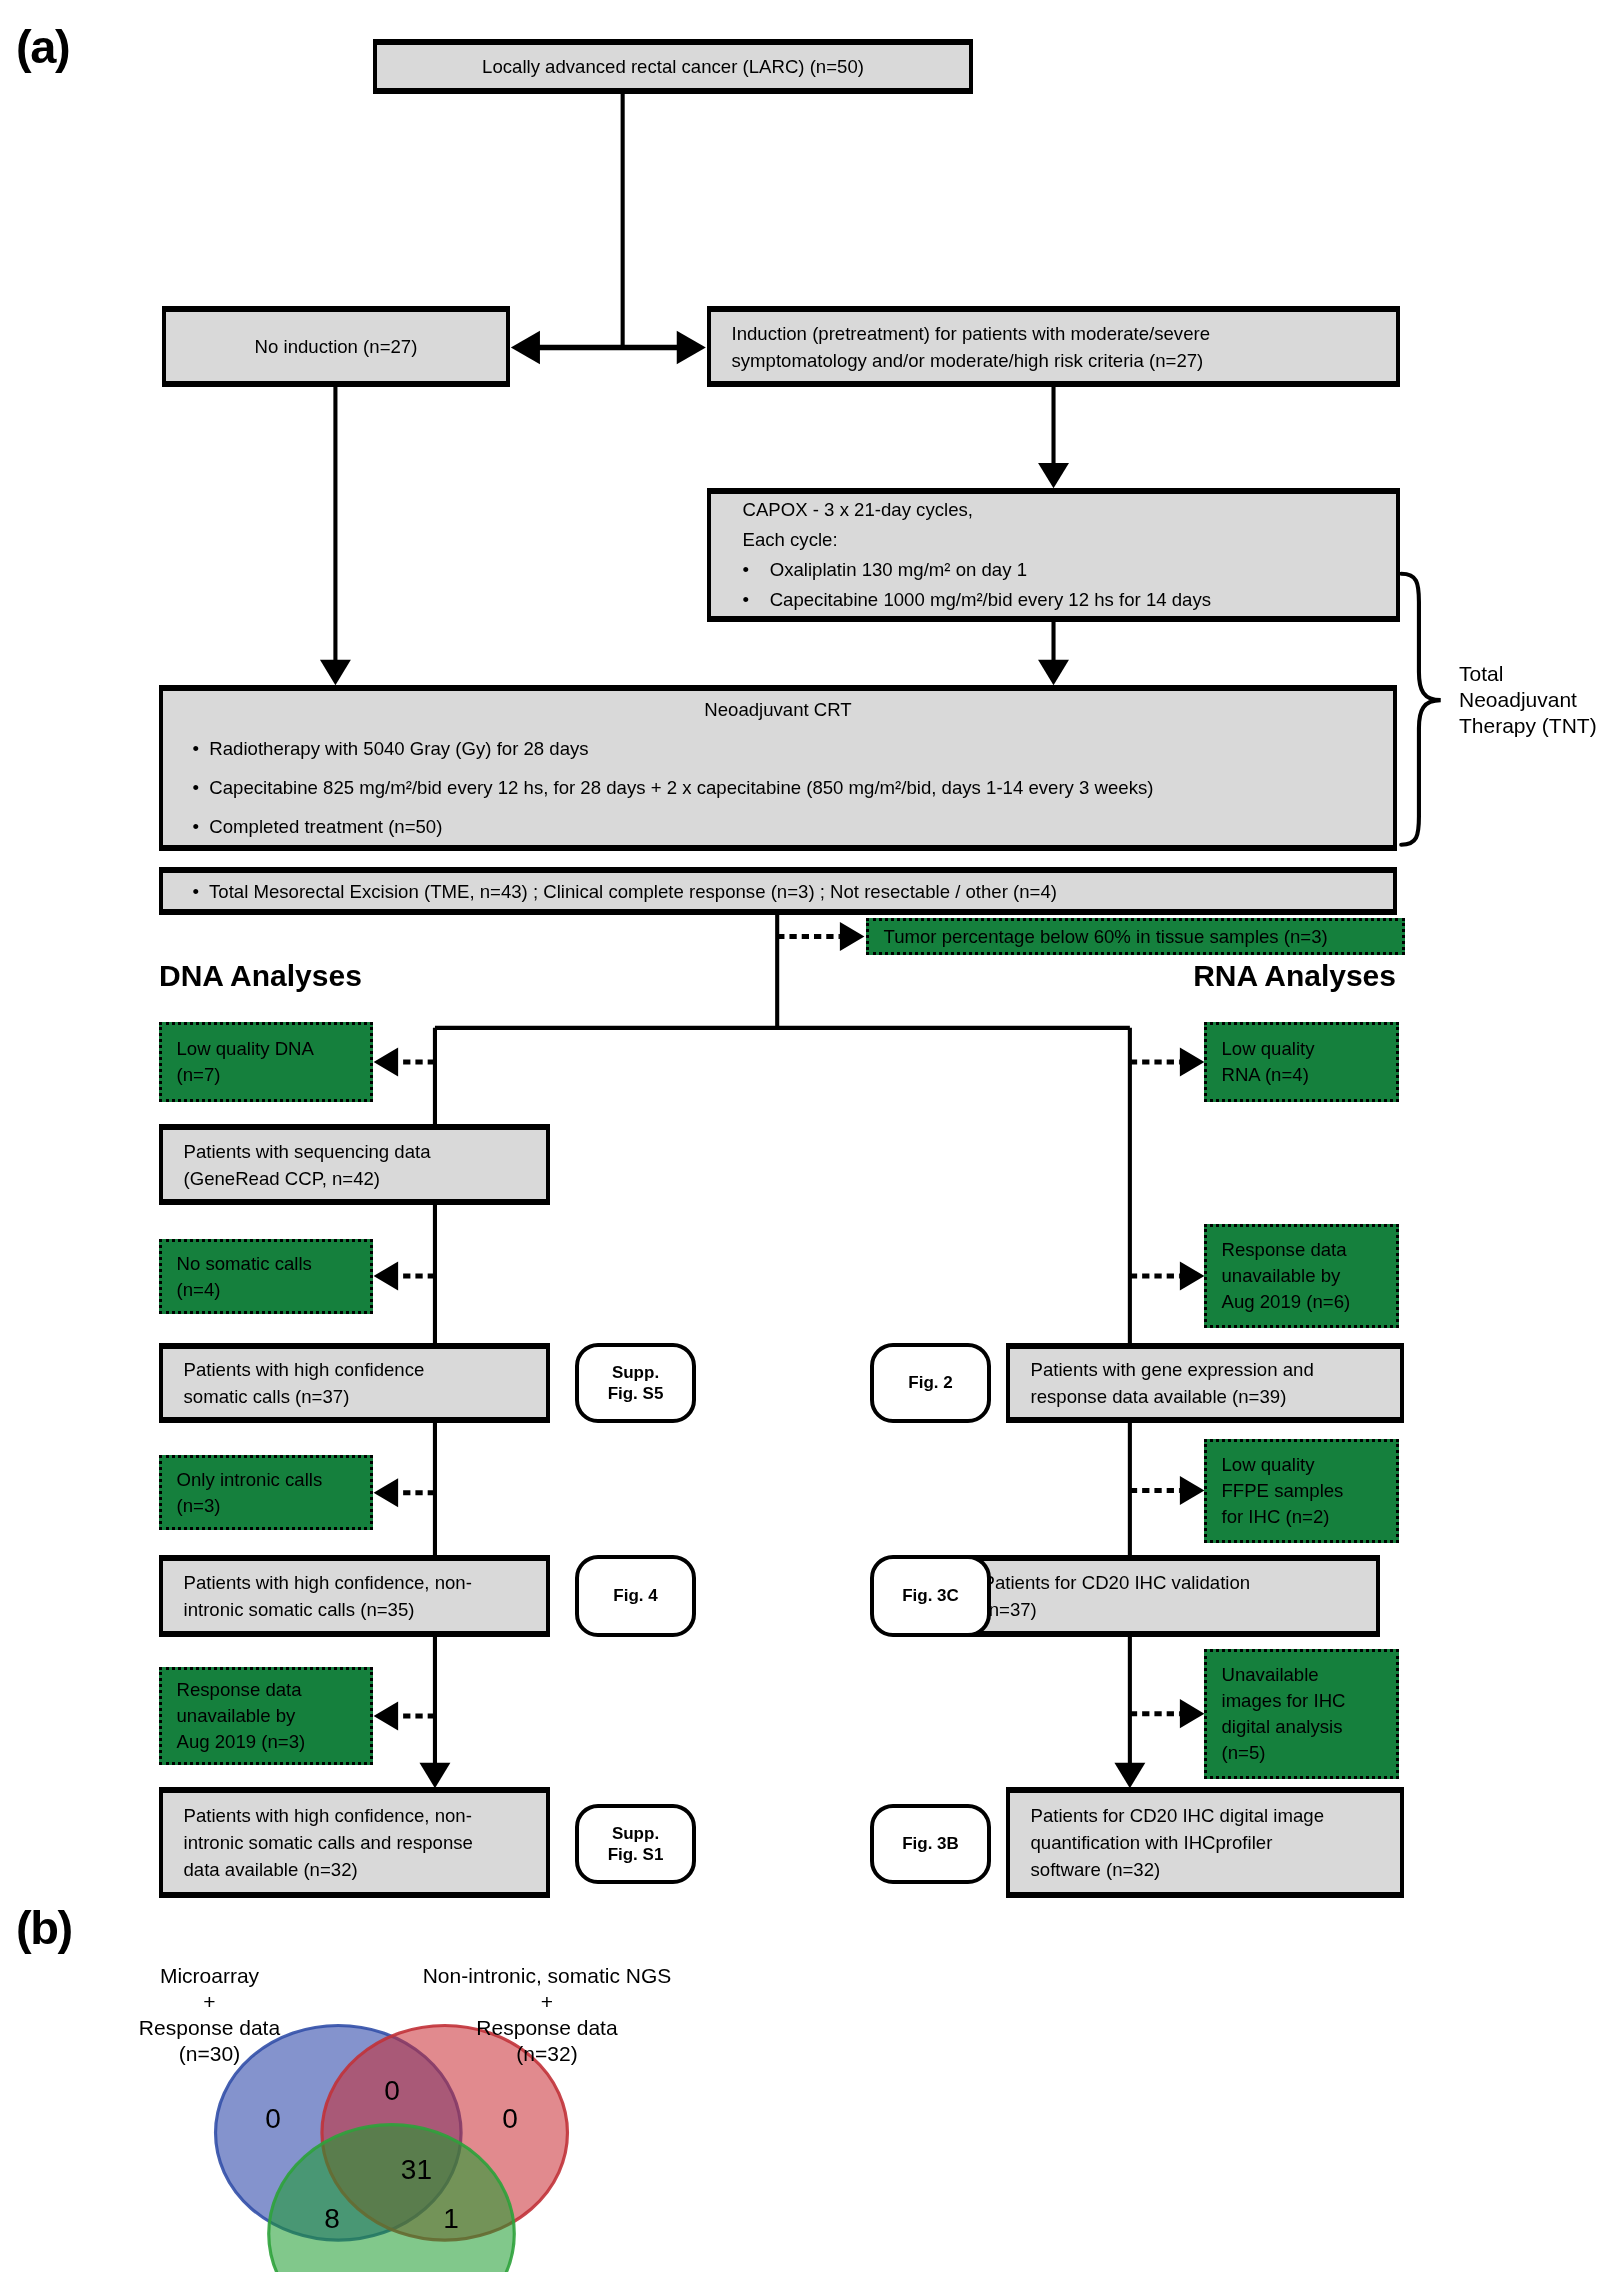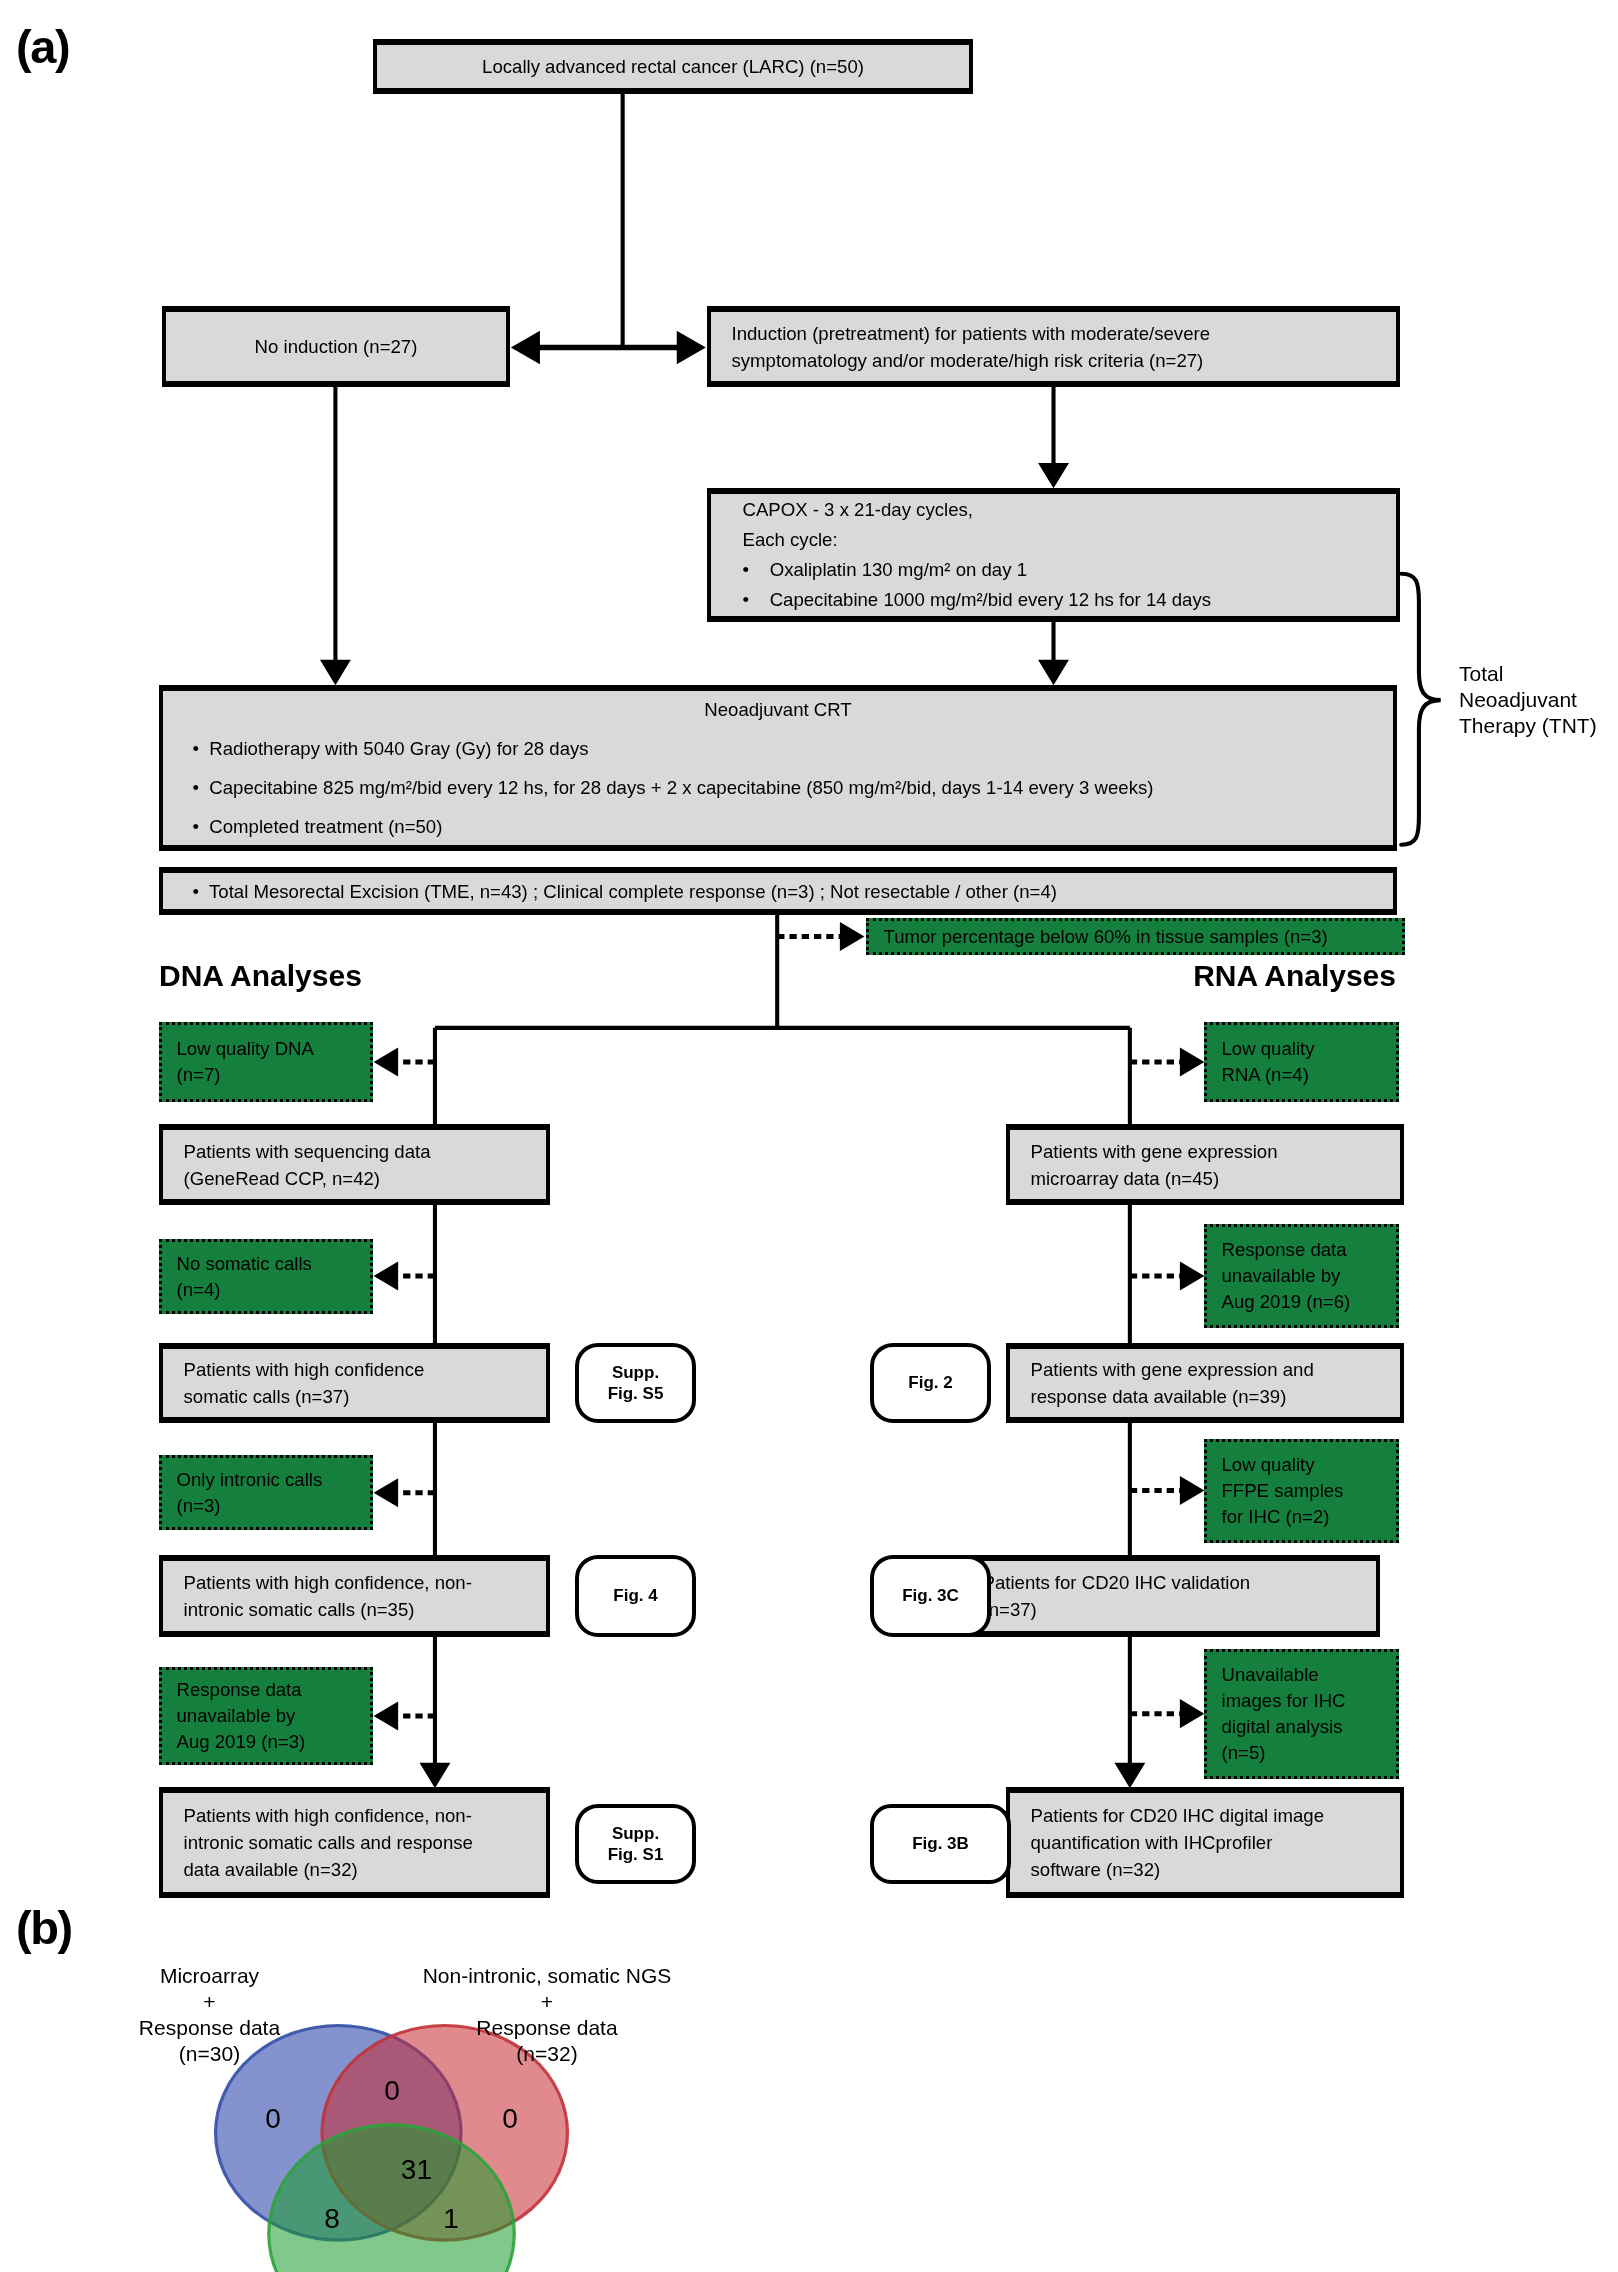--- a/index.html
+++ b/index.html
@@ -175,24 +175,20 @@
   <div class="figref" style="left:575px;top:1804px;width:121px;height:80px;">
     <div class="ln">Supp.</div>
     <div class="ln">Fig. S1</div>
   </div>
 
   <div class="dotted" style="left:1204px;top:1022px;width:195px;height:80px;">
     <div class="ln">Low quality</div>
     <div class="ln">RNA (n=4)</div>
   </div>
 
-  <div class="box" style="left:1006px;top:1124px;width:398px;height:81px;">
-    <div class="ln">Patients with gene expression</div>
-    <div class="ln">microarray data (n=45)</div>
-  </div>
 
   <div class="dotted" style="left:1204px;top:1224px;width:195px;height:104px;">
     <div class="ln">Response data</div>
     <div class="ln">unavailable by</div>
     <div class="ln">Aug 2019 (n=6)</div>
   </div>
 
   <div class="box" style="left:1006px;top:1343px;width:398px;height:80px;">
     <div class="ln">Patients with gene expression and</div>
     <div class="ln">response data available (n=39)</div>
@@ -220,21 +216,21 @@
     <div class="ln">images for IHC</div>
     <div class="ln">digital analysis</div>
     <div class="ln">(n=5)</div>
   </div>
 
   <div class="box" style="left:1006px;top:1787px;width:398px;height:111px;">
     <div class="ln">Patients for CD20 IHC digital image</div>
     <div class="ln">quantification with IHCprofiler</div>
     <div class="ln">software (n=32)</div>
   </div>
-  <div class="figref" style="left:870px;top:1804px;width:141px;height:80px;border-radius:21px;">
+  <div class="figref" style="left:870px;top:1804px;width:121px;height:80px;">
     <div class="ln">Fig. 3B</div>
   </div>
 
   <div class="vlabel" style="left:73px;top:1963px;width:273px;">
     <div>Microarray</div>
     <div>+</div>
     <div>Response data</div>
     <div>(n=30)</div>
   </div>
   <div class="vlabel" style="left:388px;top:1963px;width:318px;">

